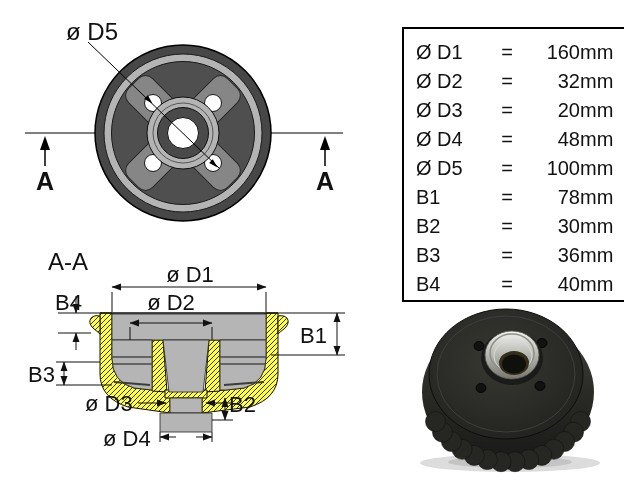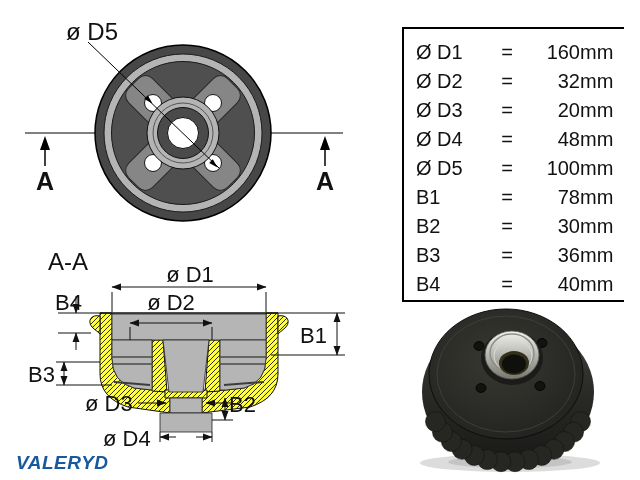--- a/index.html
+++ b/index.html
@@ -258,15 +258,14 @@
     <g>
       <ellipse cx="117" cy="58" rx="31" ry="27" fill="#1b1b19"></ellipse>
       <ellipse cx="117" cy="55" rx="27" ry="24" fill="url(#silverGrad)" stroke="#55554f" stroke-width="0.8"></ellipse>
       <ellipse cx="117" cy="53" rx="22" ry="19" fill="none" stroke="#8f8f89" stroke-width="1.5"></ellipse>
       <ellipse cx="118" cy="56" rx="19" ry="16" fill="none" stroke="#dcdcd6" stroke-width="1"></ellipse>
       <ellipse cx="119" cy="63" rx="15" ry="12" fill="#332f1a"></ellipse>
       <ellipse cx="119" cy="64" rx="12" ry="9.5" fill="#0f0f0c"></ellipse>
     </g>
   </svg>
 
-  <div class="logo">VALERYD</div>
 
 </div>
 
 </body></html>

